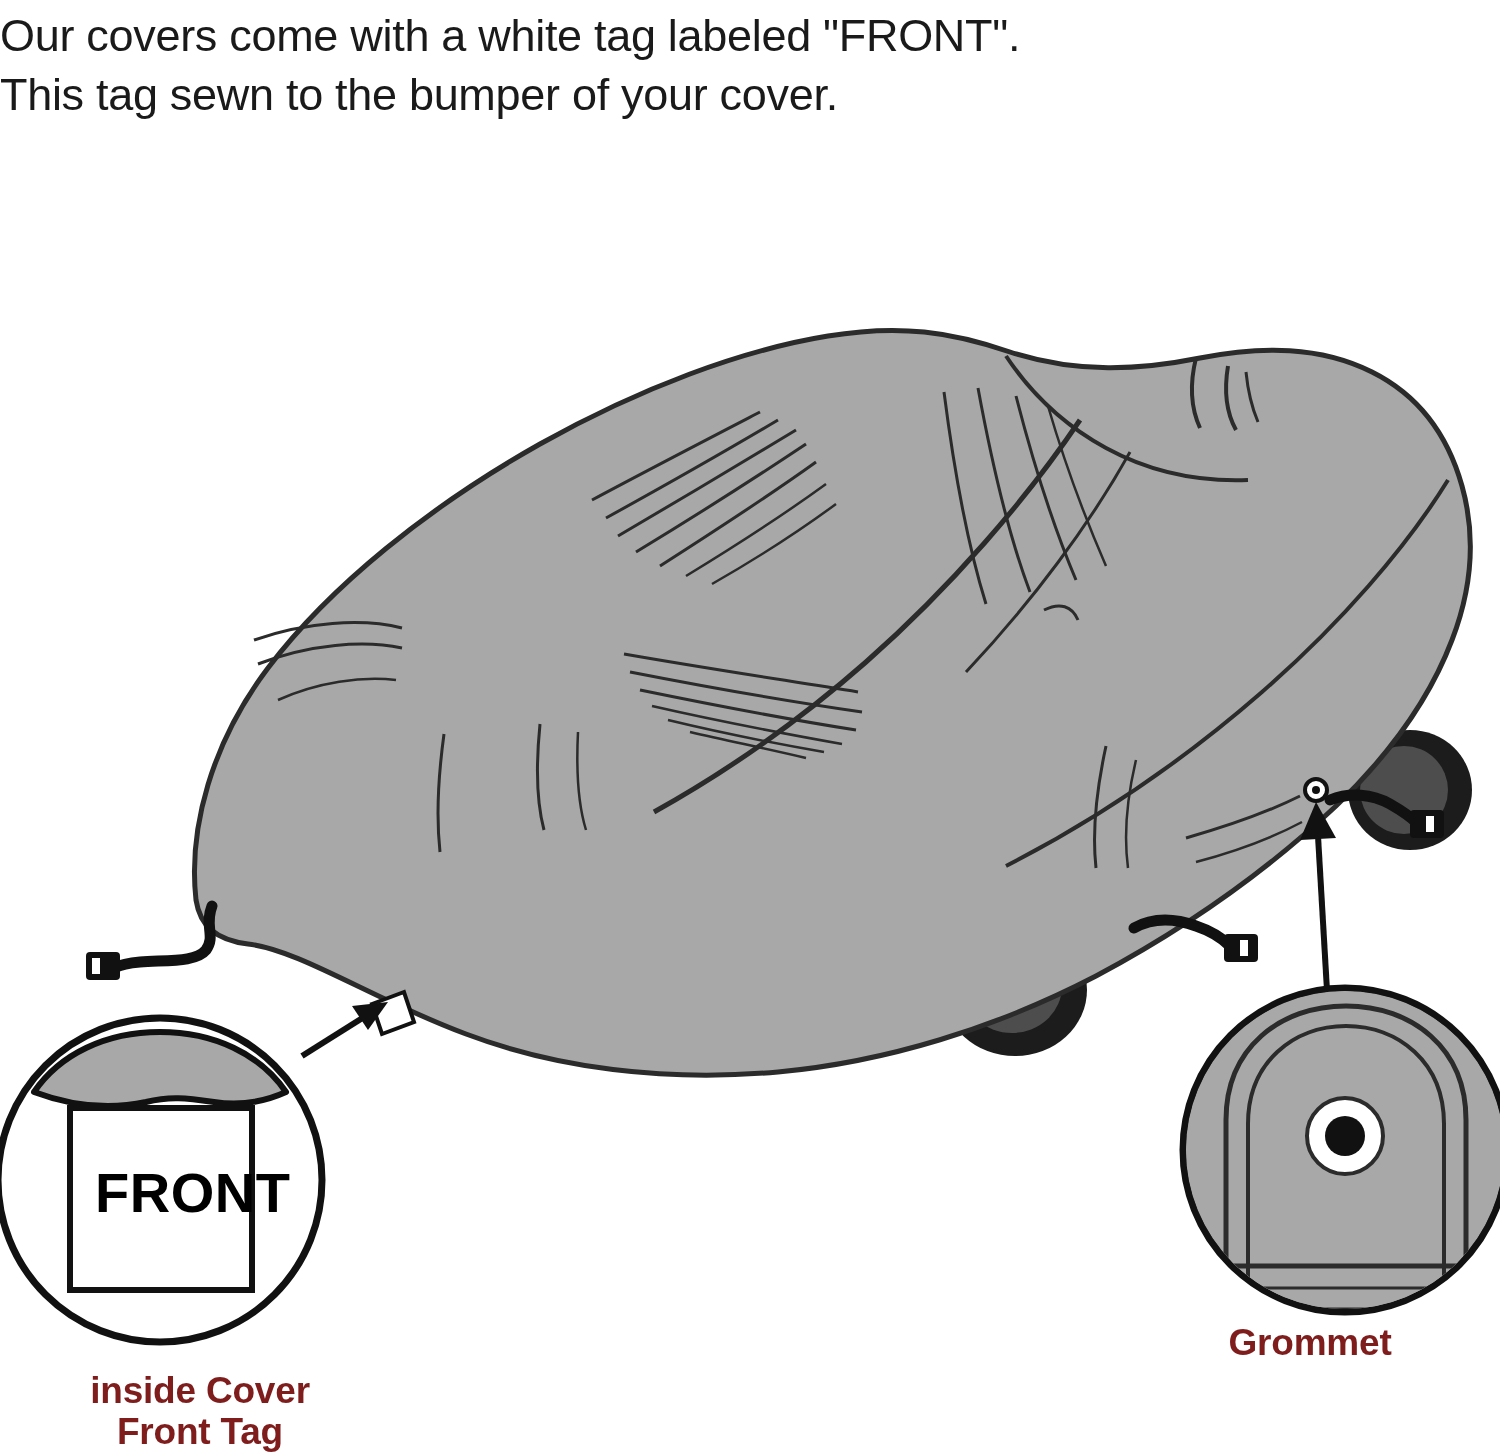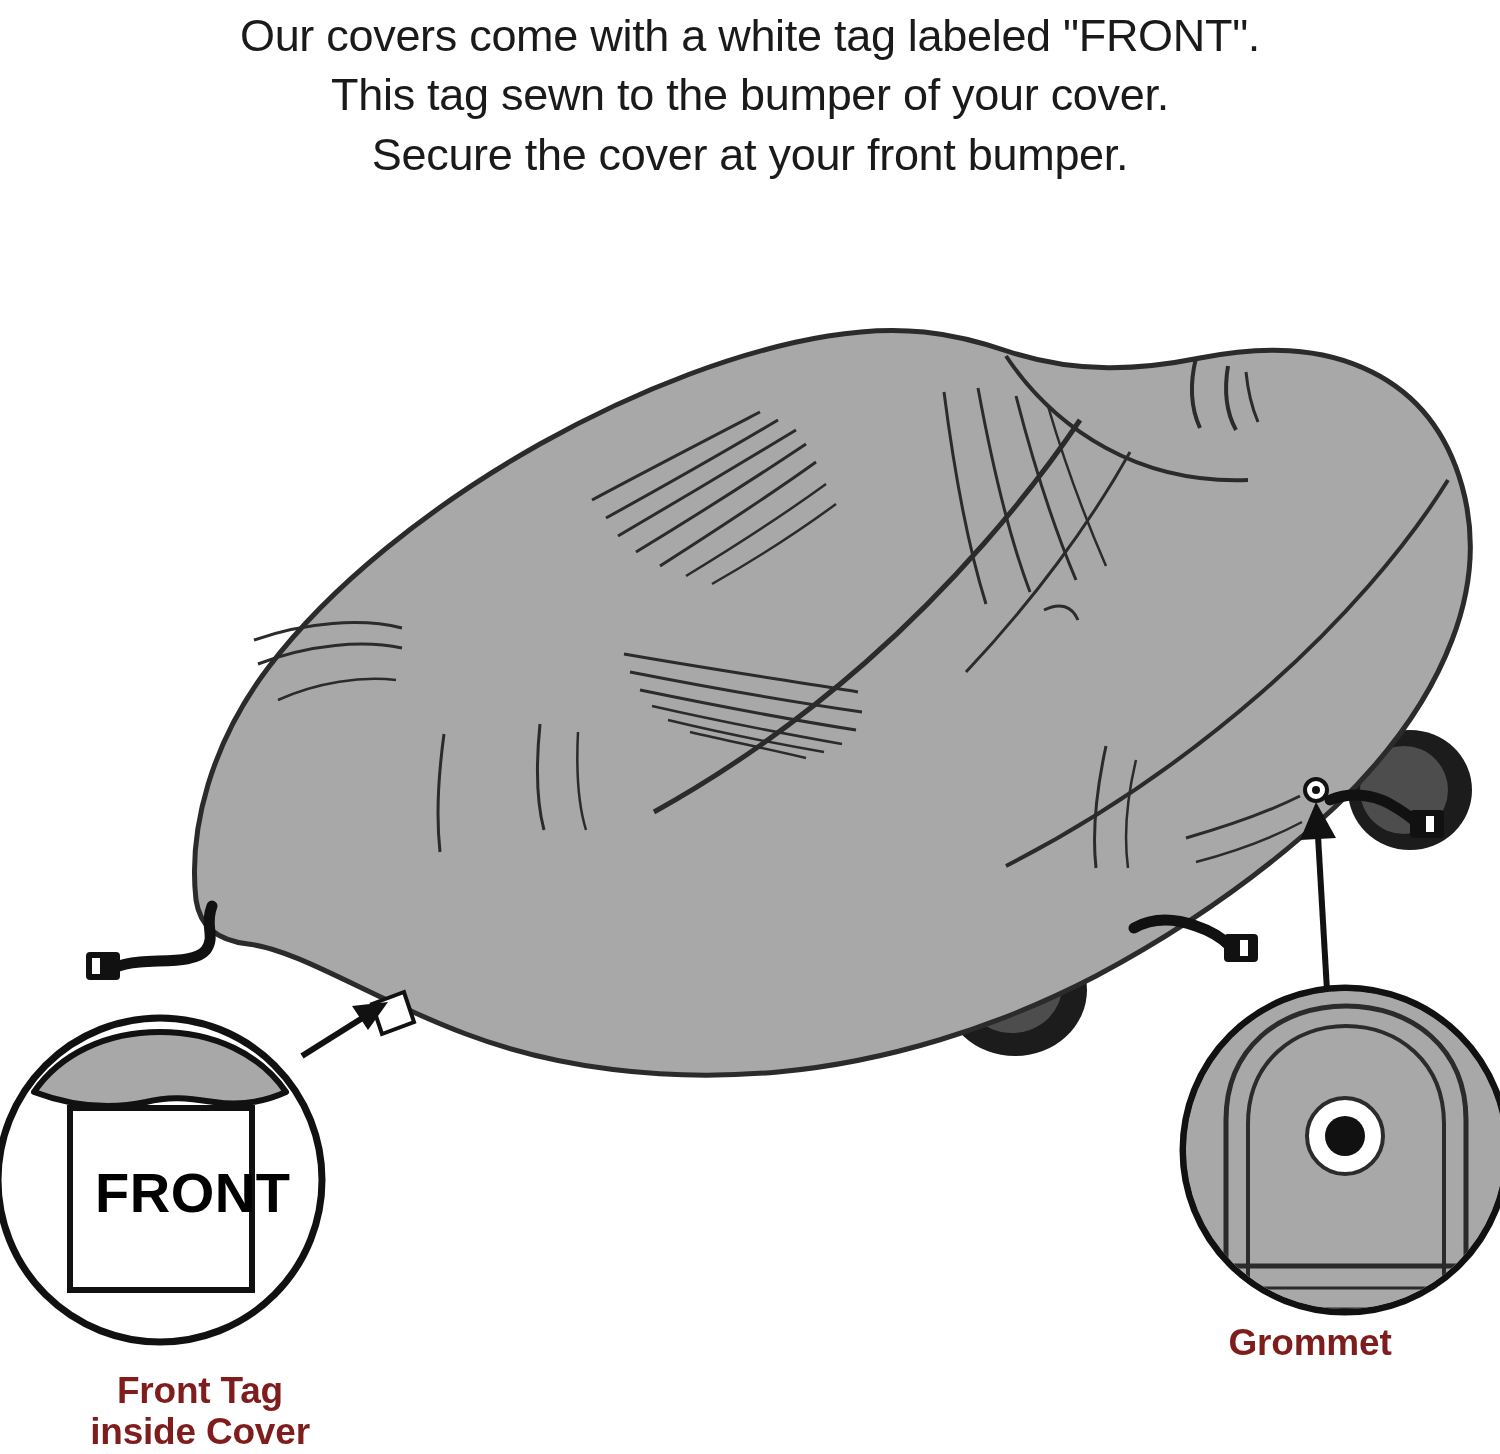--- a/index.html
+++ b/index.html
@@ -18,21 +18,20 @@
     overflow: hidden;
     background: #ffffff;
   }
 
   
   .heading {
     position: absolute;
     left: 0;
     top: 6px;
     width: 1500px;
-    text-align: center;
     font-size: 45px;
     line-height: 1.32;
     font-weight: 400;
     color: #1a1a1a;
     letter-spacing: -0.3px;
   }
   .heading .line {
     display: block;
     white-space: nowrap;
   }
@@ -80,21 +79,20 @@
   }
 </style>
 </head>
 <body>
 
 <div id="page">
 
   <div class="heading">
     <span class="line">Our covers come with a white tag labeled "FRONT".</span>
     <span class="line">This tag sewn to the bumper of your cover.</span>
-    <span class="line">Secure the cover at your front bumper.</span>
   </div>
 
   <svg id="art" viewBox="0 0 1500 1454" xmlns="http://www.w3.org/2000/svg">
 
     <g>
       <ellipse cx="1410" cy="790" rx="62" ry="60" fill="#1c1c1c"></ellipse>
       <ellipse cx="1404" cy="790" rx="44" ry="44" fill="#4d4d4d"></ellipse>
     </g>
     <g>
       <ellipse cx="1015" cy="990" rx="72" ry="66" fill="#1c1c1c"></ellipse>
@@ -221,19 +219,19 @@
         <line x1="1186" y1="1288" x2="1504" y2="1288" stroke="#2b2b2b" stroke-width="3"></line>
         <circle cx="1345" cy="1136" r="38" fill="#ffffff" stroke="#2b2b2b" stroke-width="4"></circle>
         <circle cx="1345" cy="1136" r="20" fill="#111111"></circle>
       </g>
     </g>
   </svg>
 
   <div class="tag-word">FRONT</div>
 
   <div class="callout-label" id="front-tag-label">
+    <div>inside Cover</div>
     <div>Front Tag</div>
-    <div>inside Cover</div>
   </div>
 
   <div class="callout-label" id="grommet-label">Grommet</div>
 
 </div>
 
 </body></html>

